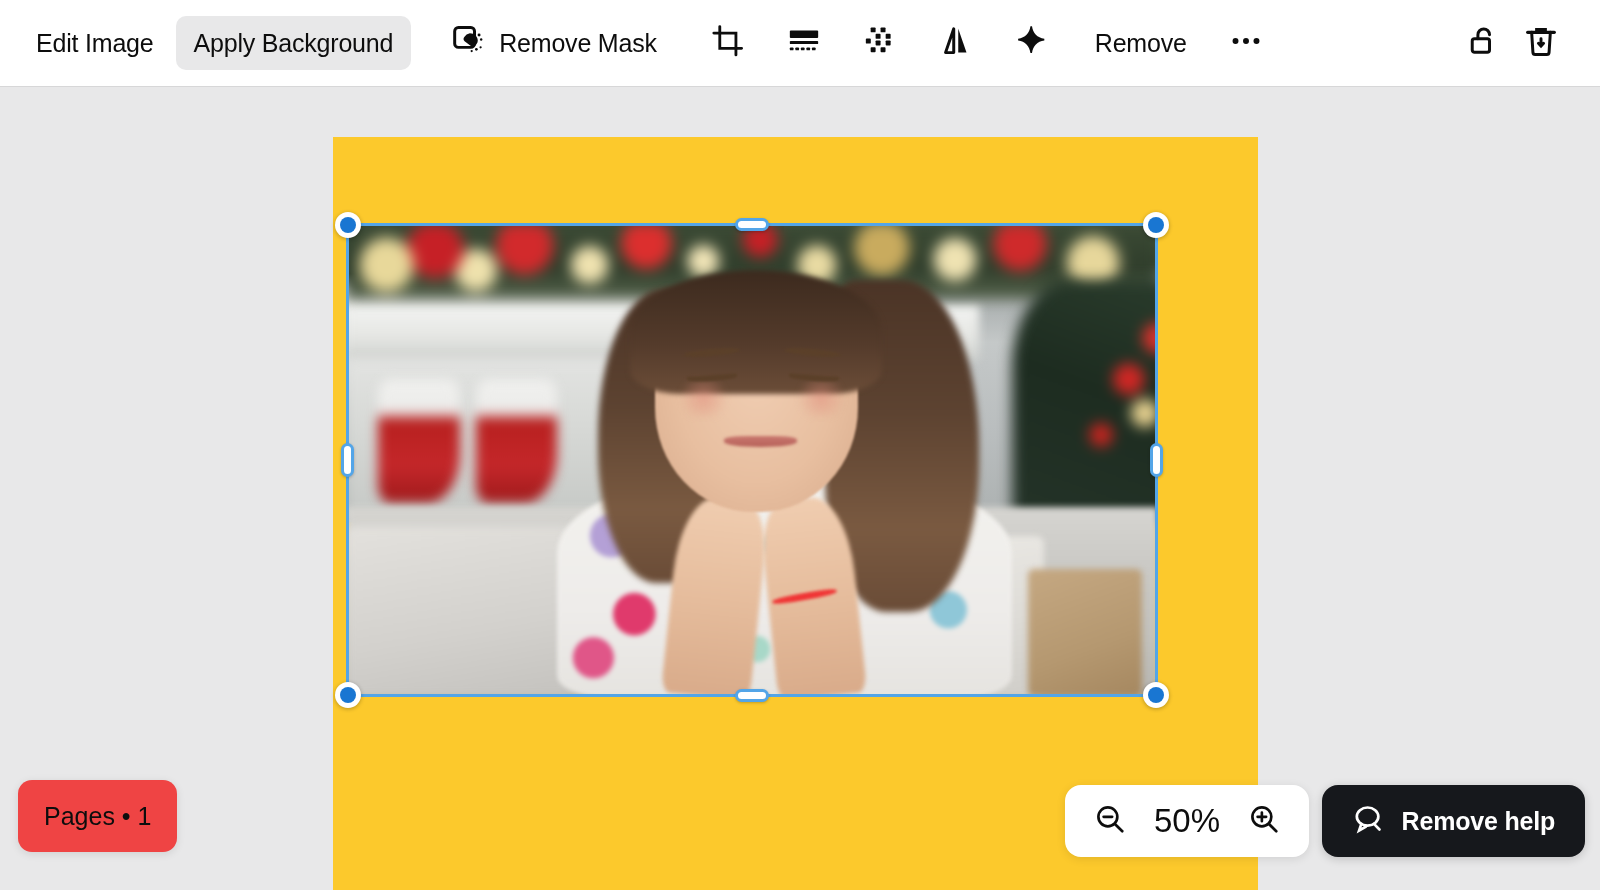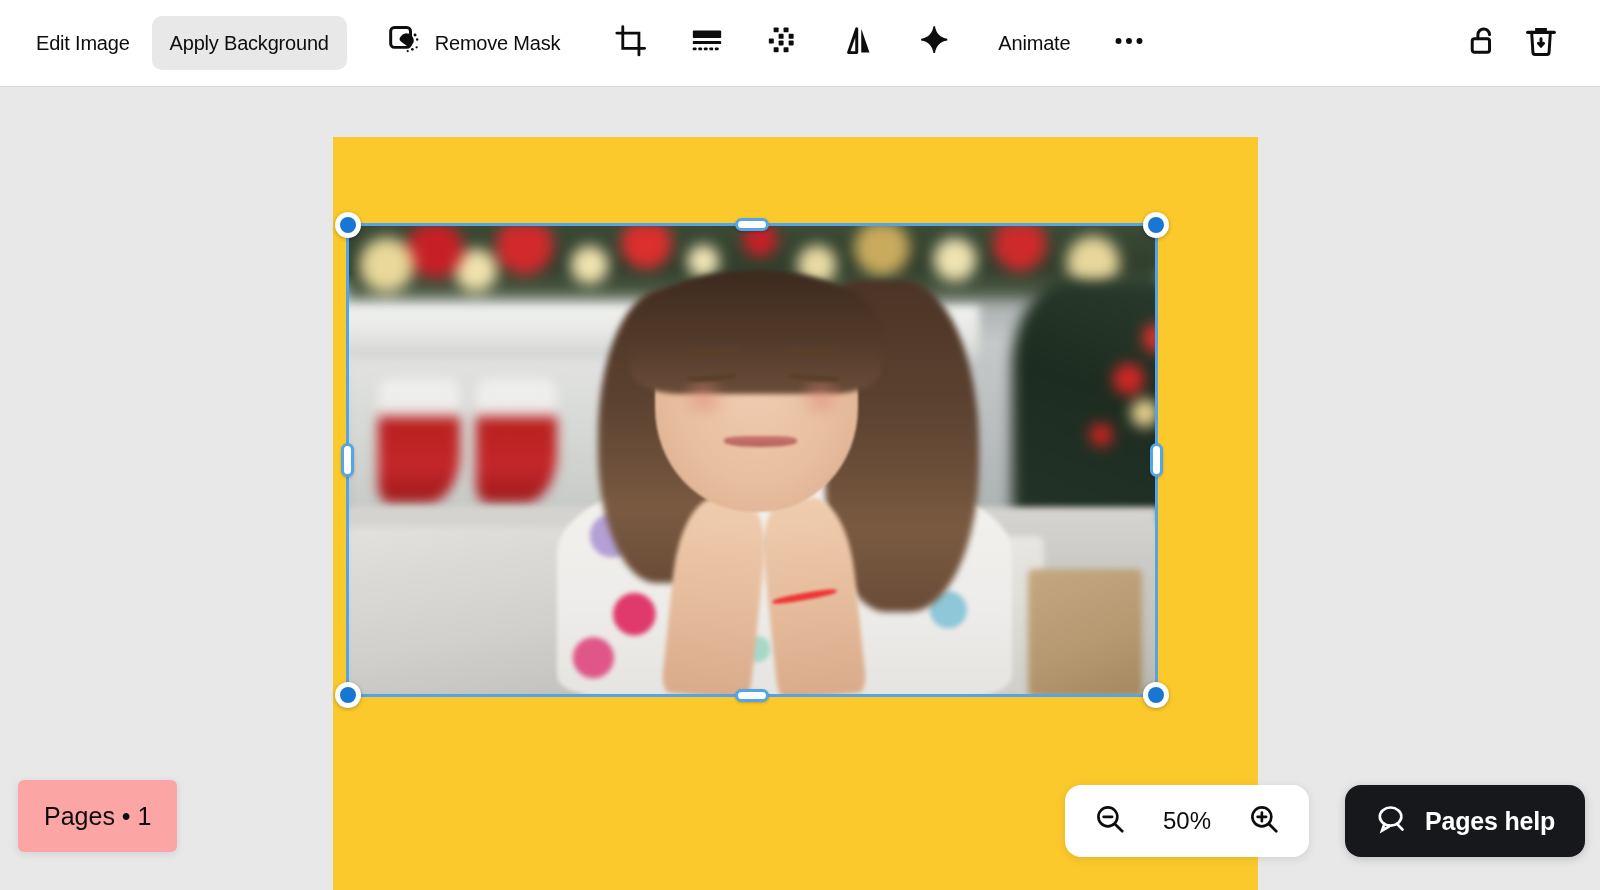--- a/index.html
+++ b/index.html
@@ -34,21 +34,21 @@
     user-select: none;
   }
   .tb-btn.active { background: #e8e8e9; }
   .tb-icon-btn {
     width: 58px; height: 54px;
     display: flex; align-items: center; justify-content: center;
     border-radius: 10px; cursor: pointer;
   }
   .tb-spacer { flex: 1 1 auto; }
   .icn { display:block; }
-  .ico-label { font-size: 20px; color: #0d0d0d; }
+  .ico-label { font-size: 25px; color: #0d0d0d; }
 
   
   .workspace {
     position: absolute; top: 86px; left: 0;
     width: 1600px; height: 804px;
     background: #e8e8e9;
     overflow: hidden;
   }
   .page {
     position: absolute;
@@ -261,41 +261,41 @@
     width: 13px; height: 34px; border-radius: 7px;
     top: 50%; margin-top: -17px; cursor: ew-resize;
   }
   .h-edge.left { left: -8px; }
   .h-edge.right { right: -8px; }
 
   
   .pages-pill {
     position: absolute; left: 18px; bottom: 38px;
     height: 72px; min-width: 146px;
-    background: #fca5a5; border-radius: 6px;
+    background: #ef4444; border-radius: 14px;
     display: flex; align-items: center; justify-content: center;
     box-shadow: 0 2px 8px rgba(0,0,0,.10);
     font-size: 25px; color: #0d0d0d; cursor: pointer;
     padding: 0 26px; z-index: 40; user-select:none;
   }
   .zoom-pill {
     position: absolute; right: 291px; bottom: 33px;
     height: 72px; width: 244px;
     background: #ffffff; border-radius: 16px;
     display: flex; align-items: center; justify-content: space-between;
     padding: 0 22px;
     box-shadow: 0 2px 10px rgba(0,0,0,.10);
     z-index: 40;
   }
   .zoom-btn {
     width: 46px; height: 46px; border-radius: 50%;
     display: flex; align-items: center; justify-content: center;
     cursor: pointer;
   }
-  .zoom-val { font-size: 24px; color: #0d0d0d; font-weight: 400; user-select:none; }
+  .zoom-val { font-size: 33px; color: #0d0d0d; font-weight: 400; user-select:none; }
   .help-pill {
     position: absolute; right: 15px; bottom: 33px;
     height: 72px; padding: 0 30px;
     background: #16181c; border-radius: 16px;
     display: flex; align-items: center; gap: 16px;
     cursor: pointer; z-index: 40;
     box-shadow: 0 2px 10px rgba(0,0,0,.18);
   }
   .help-label { color: #fff; font-size: 25px; font-weight: bold; letter-spacing: -0.2px; user-select:none; }
 </style>
@@ -383,21 +383,21 @@
 
     <div class="tb-icon-btn" style="margin-left:18px">
       <span class="icn">
         <svg width="34" height="34" viewBox="0 0 24 24" fill="#0d0d0d">
           <path d="M12 1.6c.7 5 3.7 8.1 8.7 8.8v1.2c-5 .7-8 3.8-8.7 8.8h-1.1c-.7-5-3.7-8.1-8.7-8.8v-1.2c5-.7 8-3.8 8.7-8.8z"></path>
         </svg>
       </span>
     </div>
 
     <div class="tb-btn" style="margin-left:16px">
-      <span class="ico-label">Animate</span>
+      <span class="ico-label">Remove</span>
     </div>
 
     <div class="tb-icon-btn" style="margin-left:12px">
       <span class="icn">
         <svg width="34" height="34" viewBox="0 0 24 24" fill="#0d0d0d">
           <circle cx="4.6" cy="12" r="2.1"></circle>
             <circle cx="12" cy="12" r="2.1"></circle>
             <circle cx="19.4" cy="12" r="2.1"></circle>
         </svg>
       </span>
@@ -501,16 +501,16 @@
   </div>
 
   <div class="help-pill" style="background: rgb(22, 24, 28);">
     <span class="icn">
       <svg width="34" height="34" viewBox="0 0 24 24" fill="none" stroke="#ffffff" stroke-width="1.9" stroke-linecap="round">
         <ellipse cx="11" cy="10.3" rx="7.6" ry="6.4"></ellipse>
         <path d="M6.6 15.4 L5 20.2 L9.9 17.3"></path>
         <path d="M15.5 15.4 L19.4 19.4"></path>
       </svg>
     </span>
-    <span class="help-label">Pages help</span>
+    <span class="help-label">Remove help</span>
   </div>
 
 </div>
 
 </body></html>

